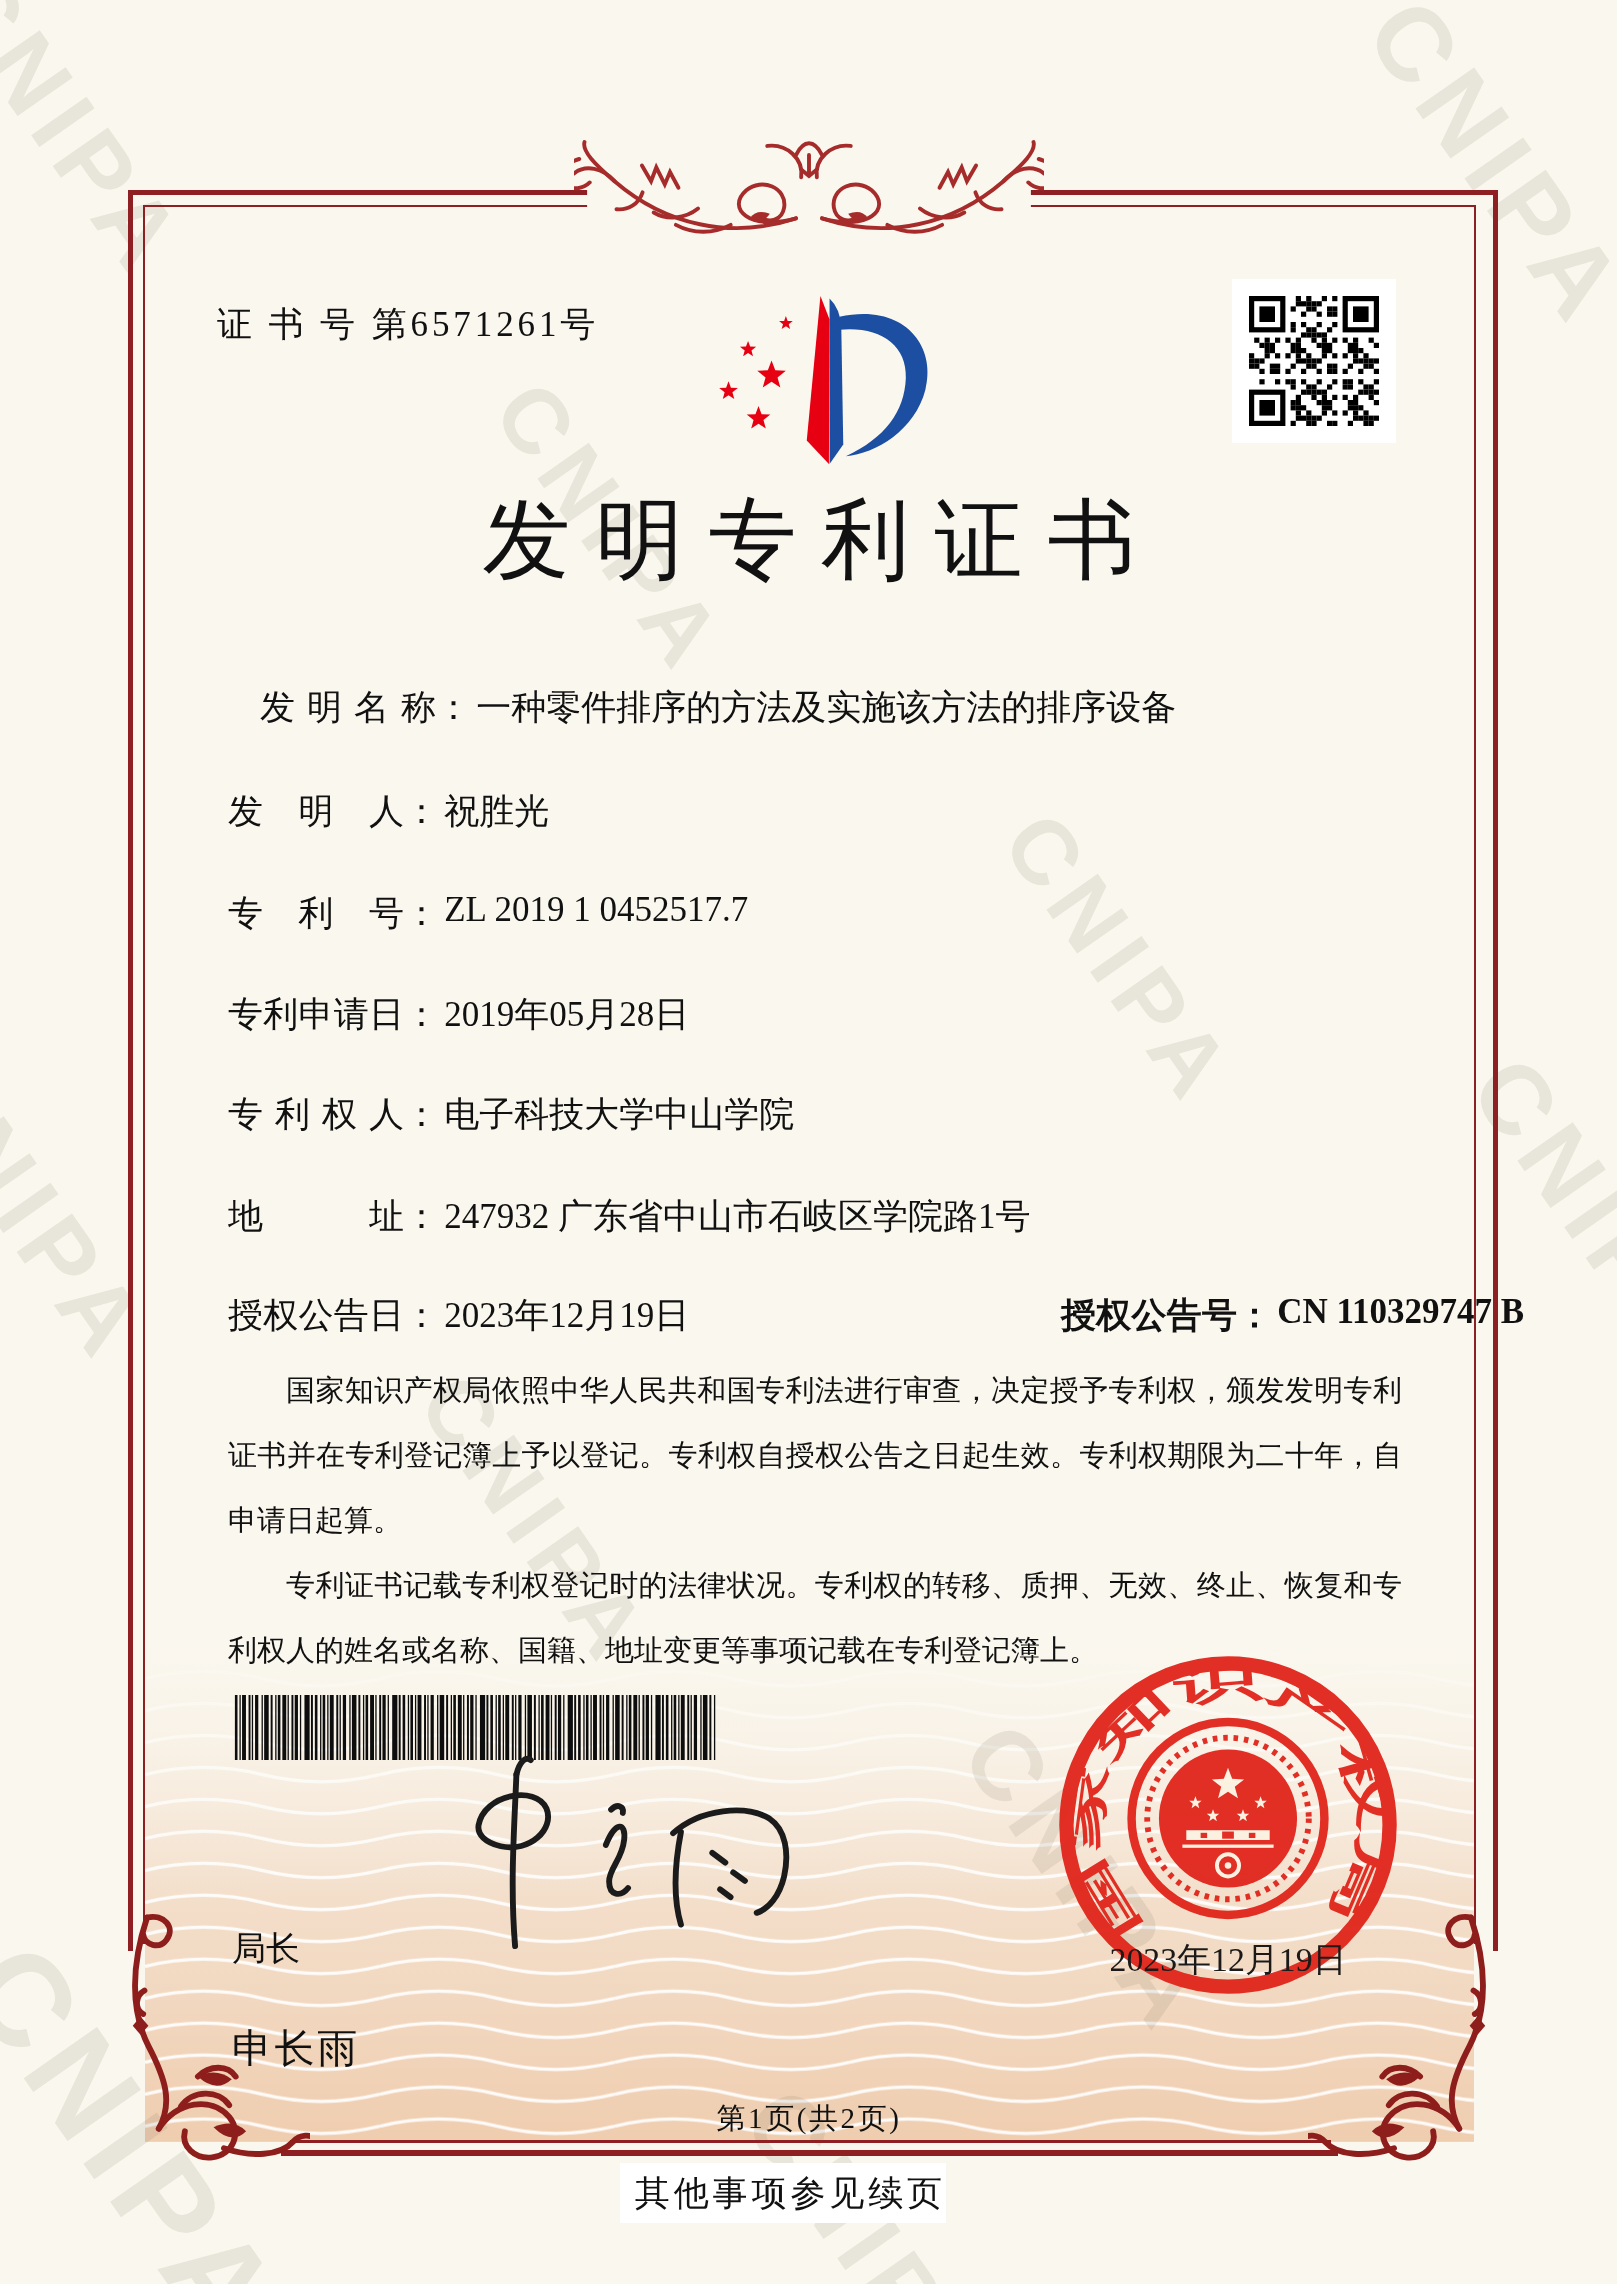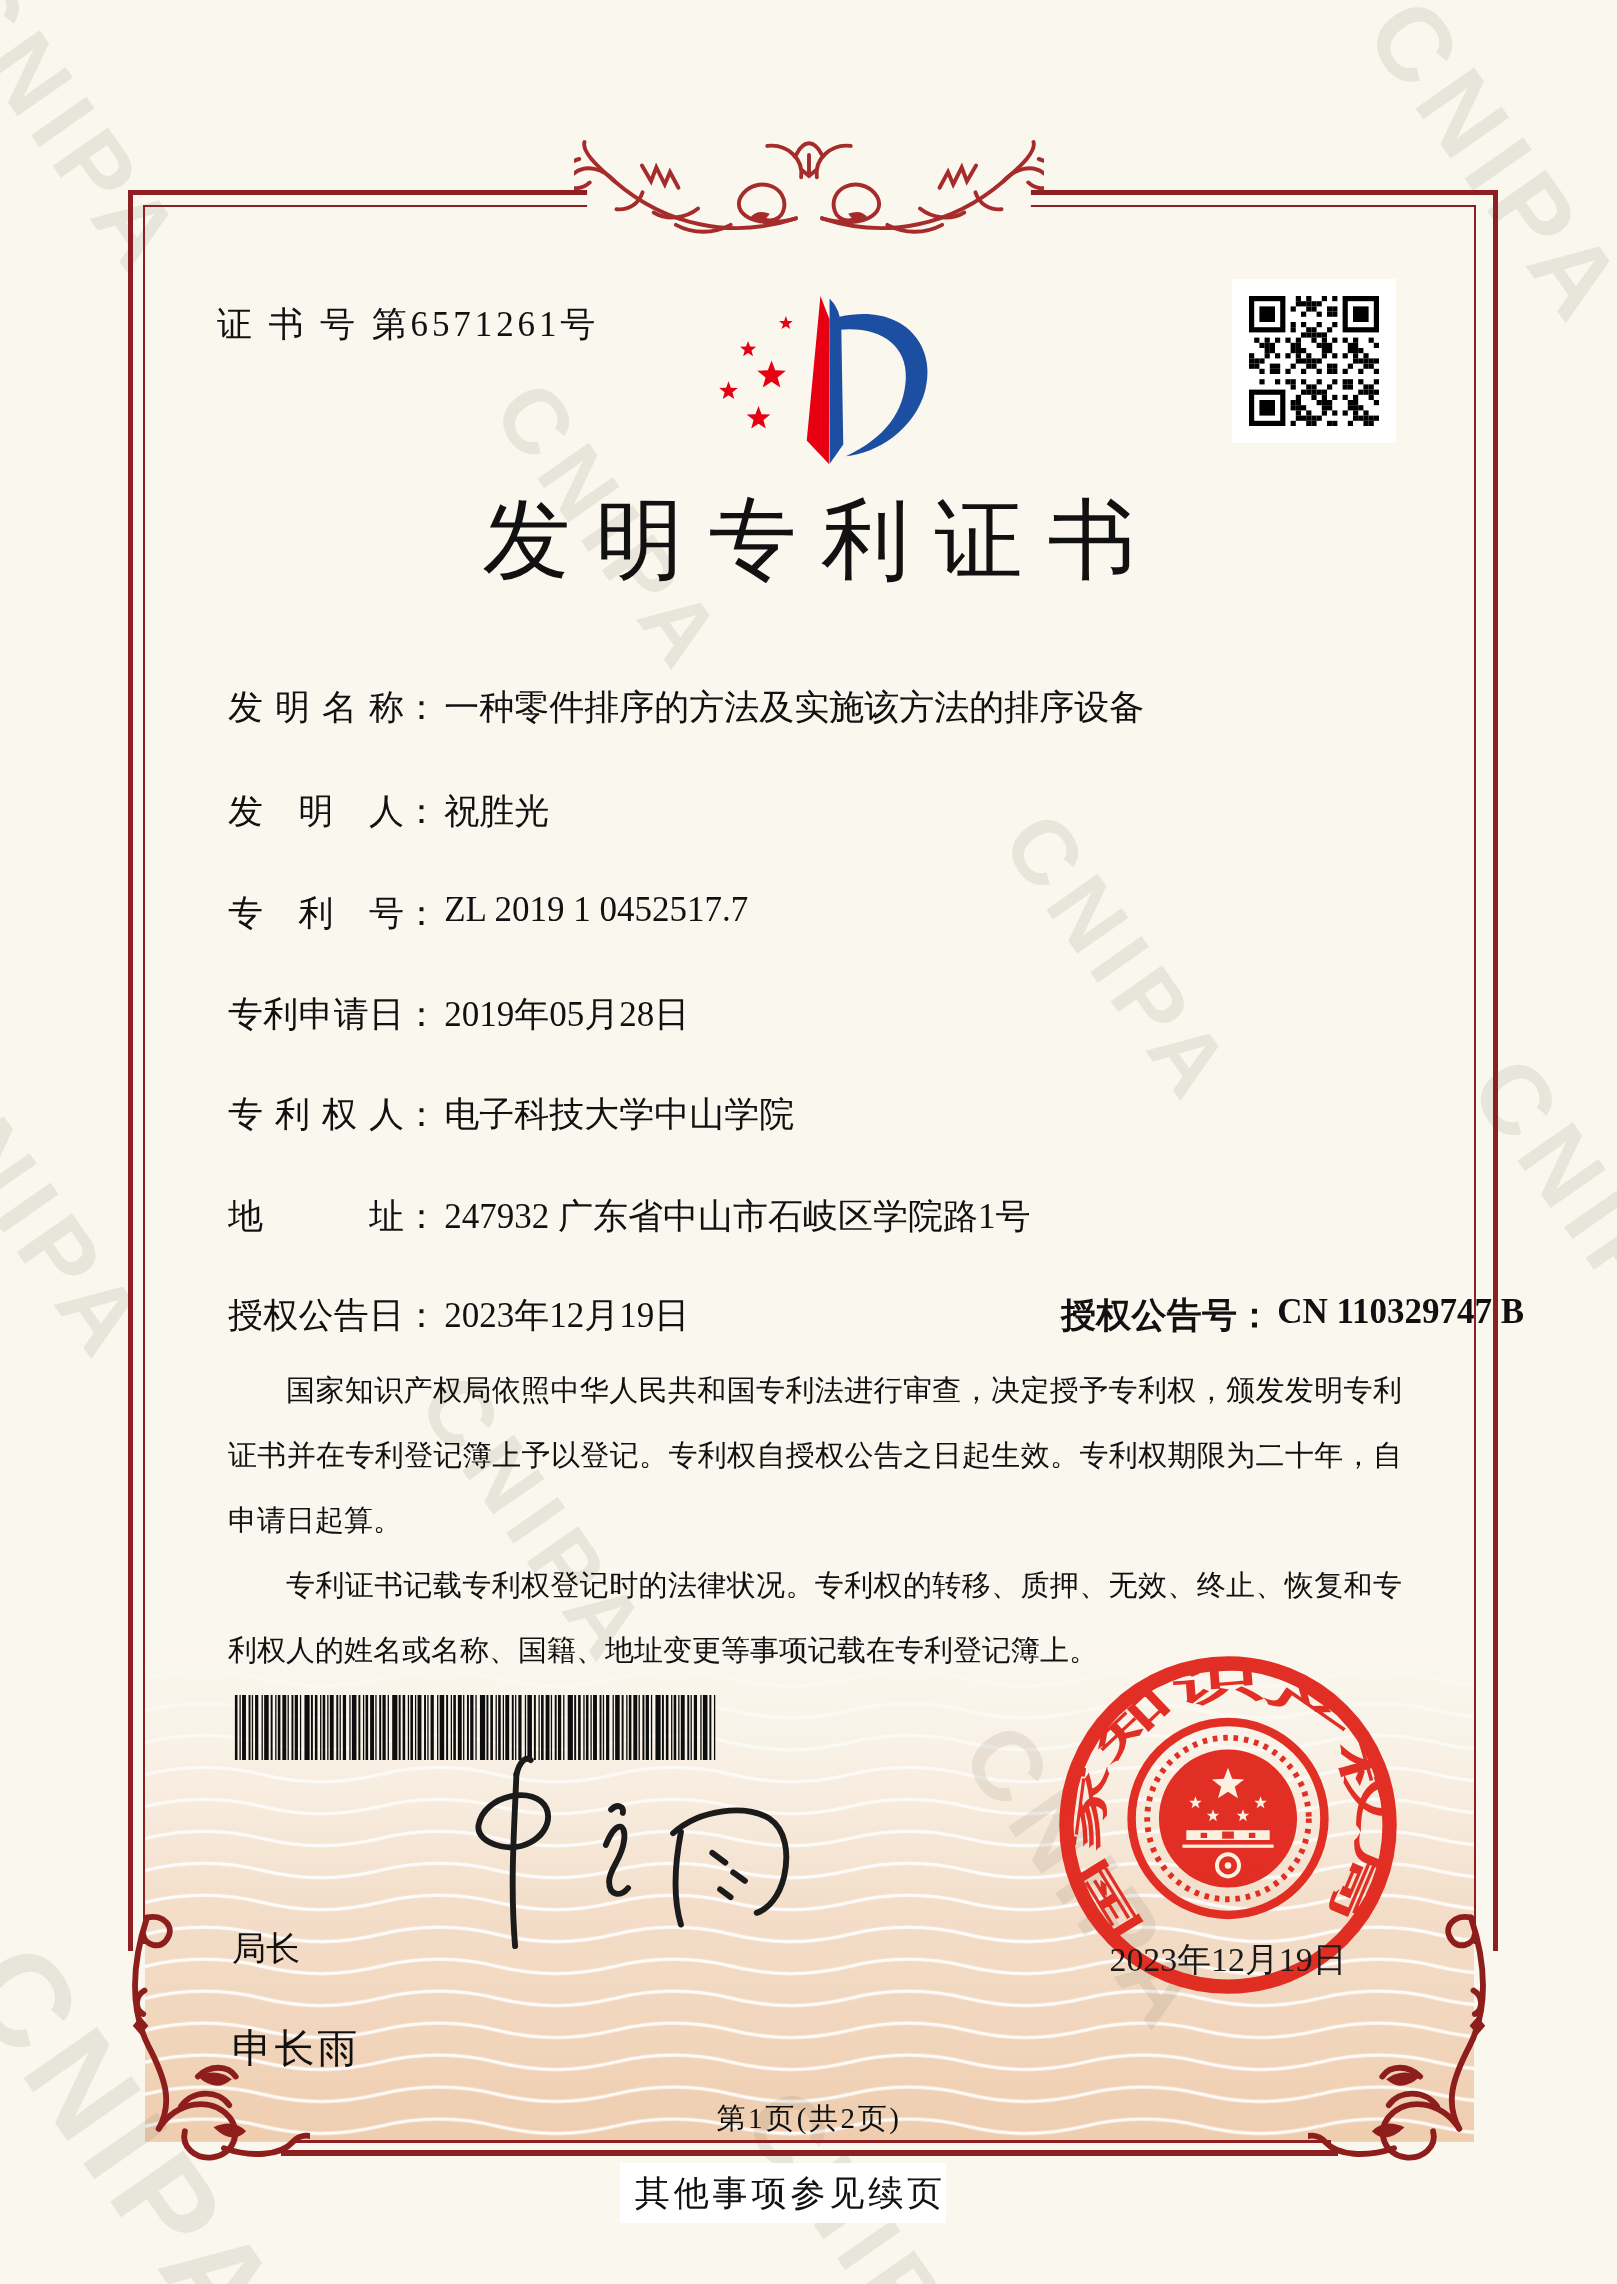--- a/index.html
+++ b/index.html
@@ -381,21 +381,21 @@
       <g>
         <rect x="0" y="144" width="56" height="56" fill="#000"></rect>
         <rect x="8" y="152" width="40" height="40" fill="#fff"></rect>
         <rect x="16" y="160" width="24" height="24" fill="#000"></rect>
       </g>
     </svg>
 </div>
 
 <div class="abs title">发明专利证书</div>
 
-<div class="frow" style="top:684px;">
+<div class="frow" style="top:684px;margin-left:32px;">
   <span class="flabel">发明名称</span><span class="fcolon">：</span><span class="fvalue">一种零件排序的方法及实施该方法的排序设备</span>
 </div>
 <div class="frow" style="top:788px;">
   <span class="flabel">发明人</span><span class="fcolon">：</span><span class="fvalue">祝胜光</span>
 </div>
 <div class="frow" style="top:890px;">
   <span class="flabel">专利号</span><span class="fcolon">：</span><span class="fvalue">ZL 2019 1 0452517.7</span>
 </div>
 <div class="frow" style="top:991px;">
   <span class="flabel flabel5">专利申请日</span><span class="fcolon">：</span><span class="fvalue">2019年05月28日</span>

